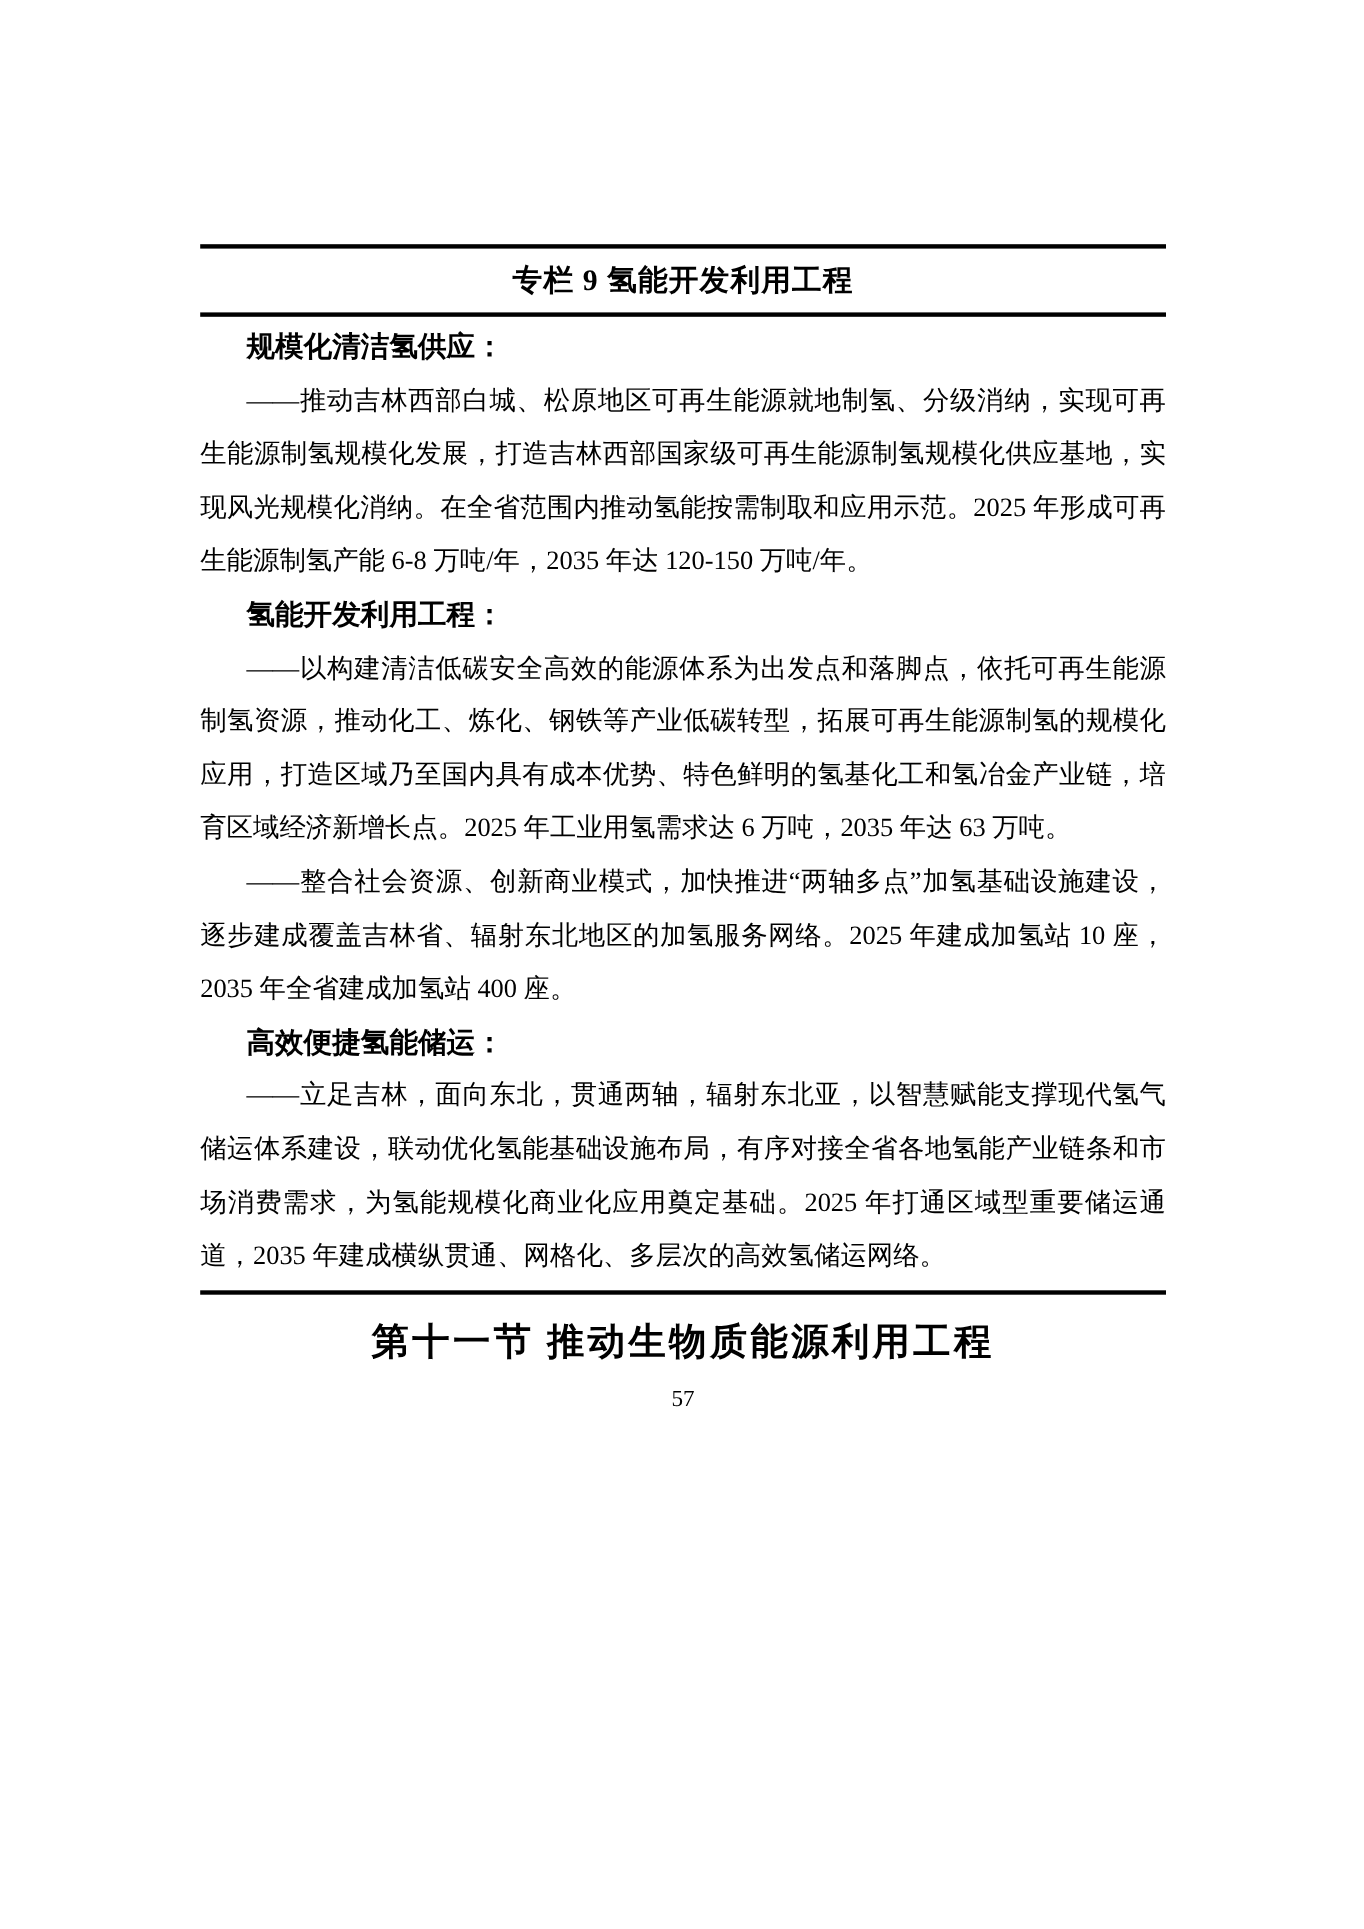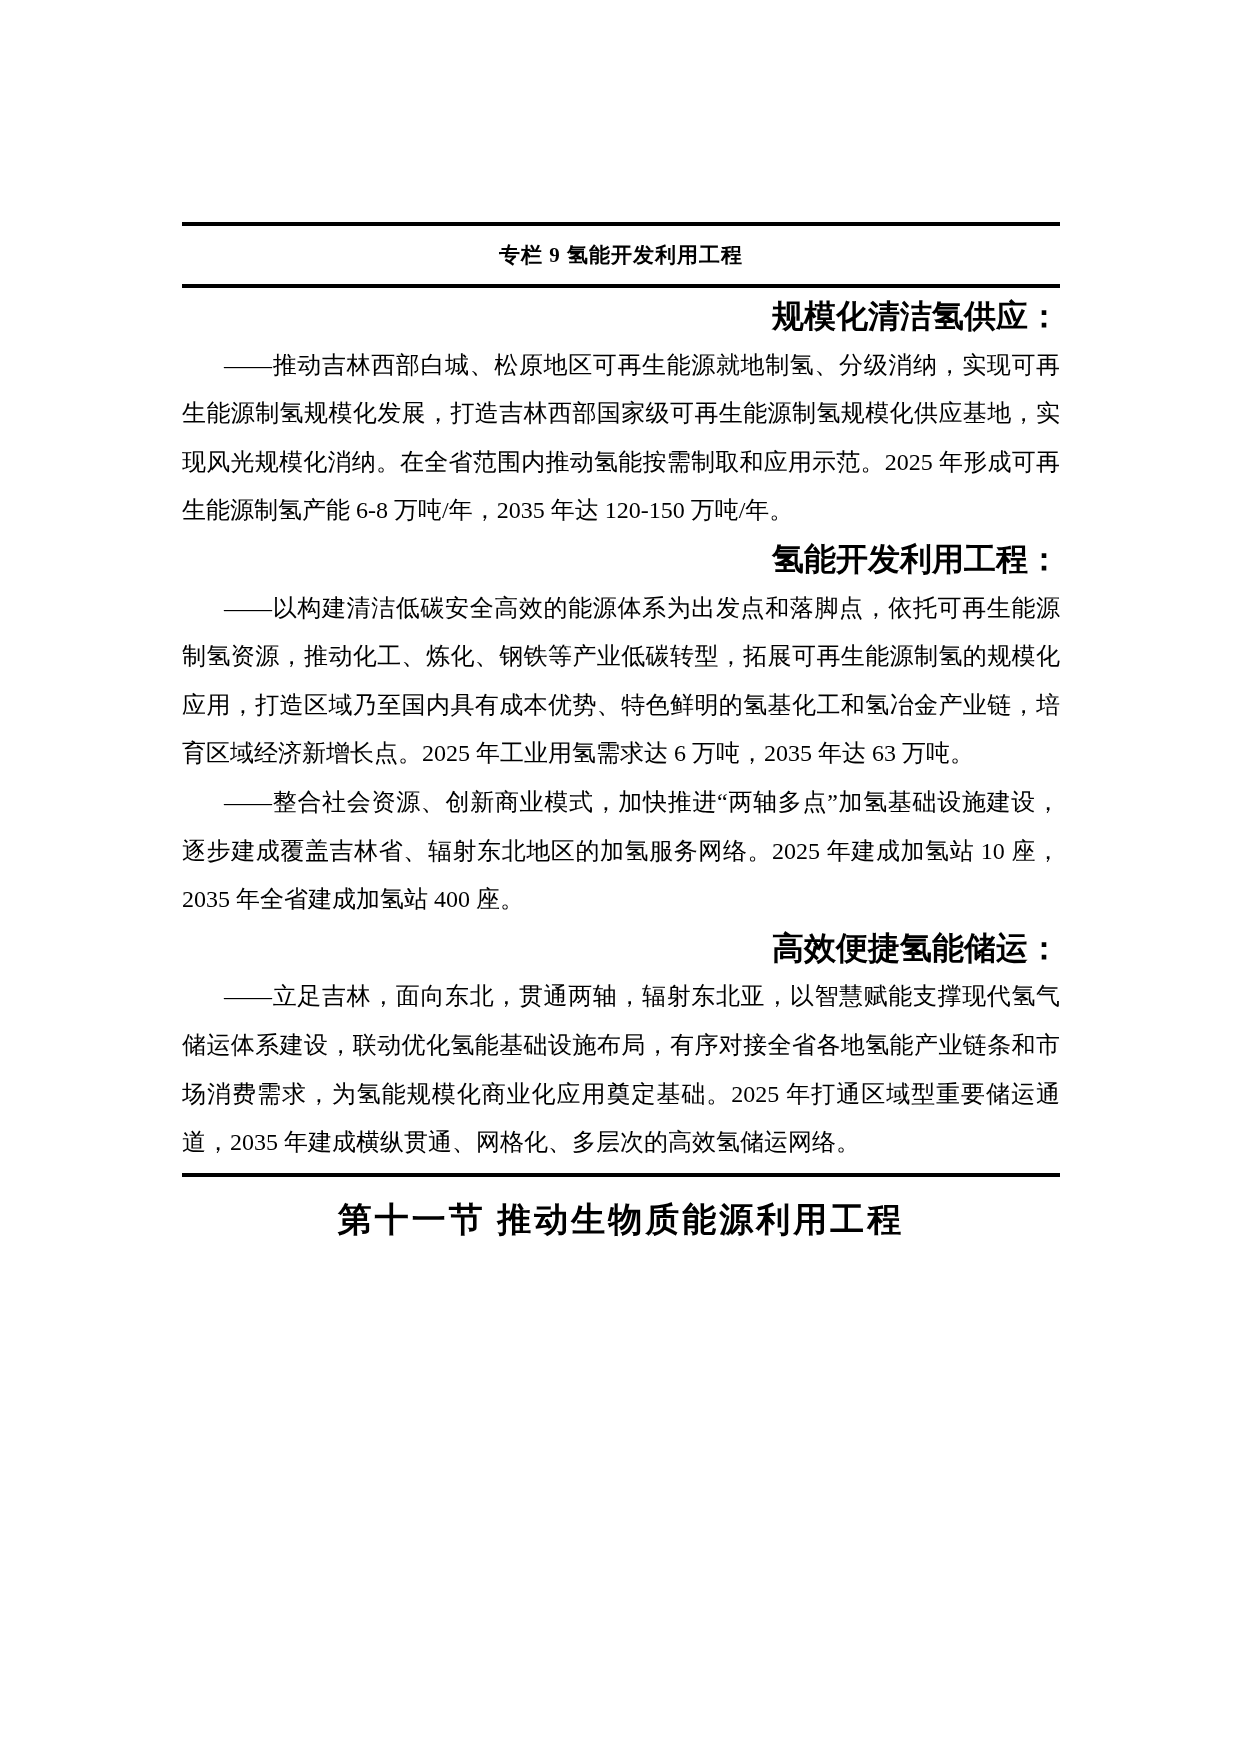--- a/index.html
+++ b/index.html
@@ -22,34 +22,33 @@
   .column-box {
     border-top: 4px solid #000000;
     border-bottom: 4px solid #000000;
   }
   .box-title-row {
     border-bottom: 4px solid #000000;
     height: 58px;
     display: flex;
     align-items: center;
     justify-content: center;
-    font-size: 21px;
+    font-size: 27px;
     font-weight: bold;
     letter-spacing: 1px;
   }
   .box-body {
     padding: 4px 0 6px 0;
   }
   .box-body h3 {
     margin: 0;
-    font-size: 32px;
+    font-size: 26px;
     font-weight: bold;
     line-height: 48.6px;
     text-indent: 42px;
-    text-align: right;
   }
   .box-body p {
     margin: 0;
     font-size: 24px;
     line-height: 48.6px;
     text-indent: 42px;
     text-align: justify;
     text-justify: inter-ideograph;
   }
   .section-title {
@@ -82,14 +81,15 @@
         <p>——以构建清洁低碳安全高效的能源体系为出发点和落脚点，依托可再生能源制氢资源，推动化工、炼化、钢铁等产业低碳转型，拓展可再生能源制氢的规模化应用，打造区域乃至国内具有成本优势、特色鲜明的氢基化工和氢冶金产业链，培育区域经济新增长点。2025 年工业用氢需求达 6 万吨，2035 年达 63 万吨。</p>
         <p>——整合社会资源、创新商业模式，加快推进“两轴多点”加氢基础设施建设，逐步建成覆盖吉林省、辐射东北地区的加氢服务网络。2025 年建成加氢站 10 座，2035 年全省建成加氢站 400 座。</p>
 
         <h3>高效便捷氢能储运：</h3>
         <p>——立足吉林，面向东北，贯通两轴，辐射东北亚，以智慧赋能支撑现代氢气储运体系建设，联动优化氢能基础设施布局，有序对接全省各地氢能产业链条和市场消费需求，为氢能规模化商业化应用奠定基础。2025 年打通区域型重要储运通道，2035 年建成横纵贯通、网格化、多层次的高效氢储运网络。</p>
       </div>
     </div>
 
     <div class="section-title">第十一节 推动生物质能源利用工程</div>
 
+    <div class="page-number">57</div>
   </div>
 </div>
 
 </body></html>

